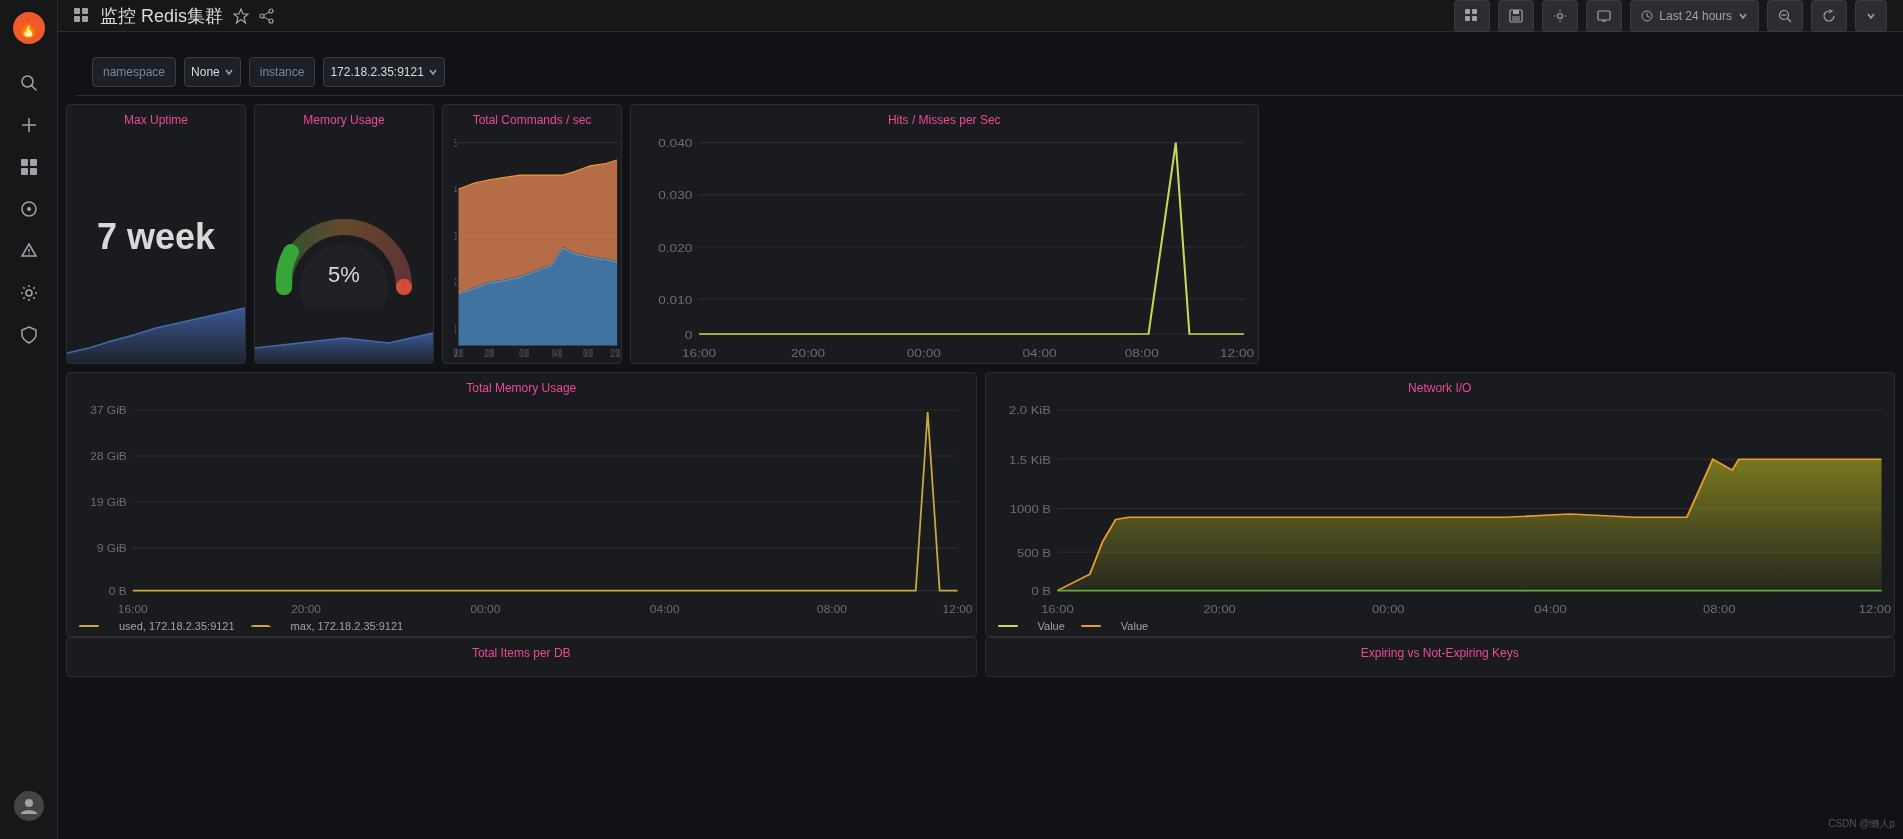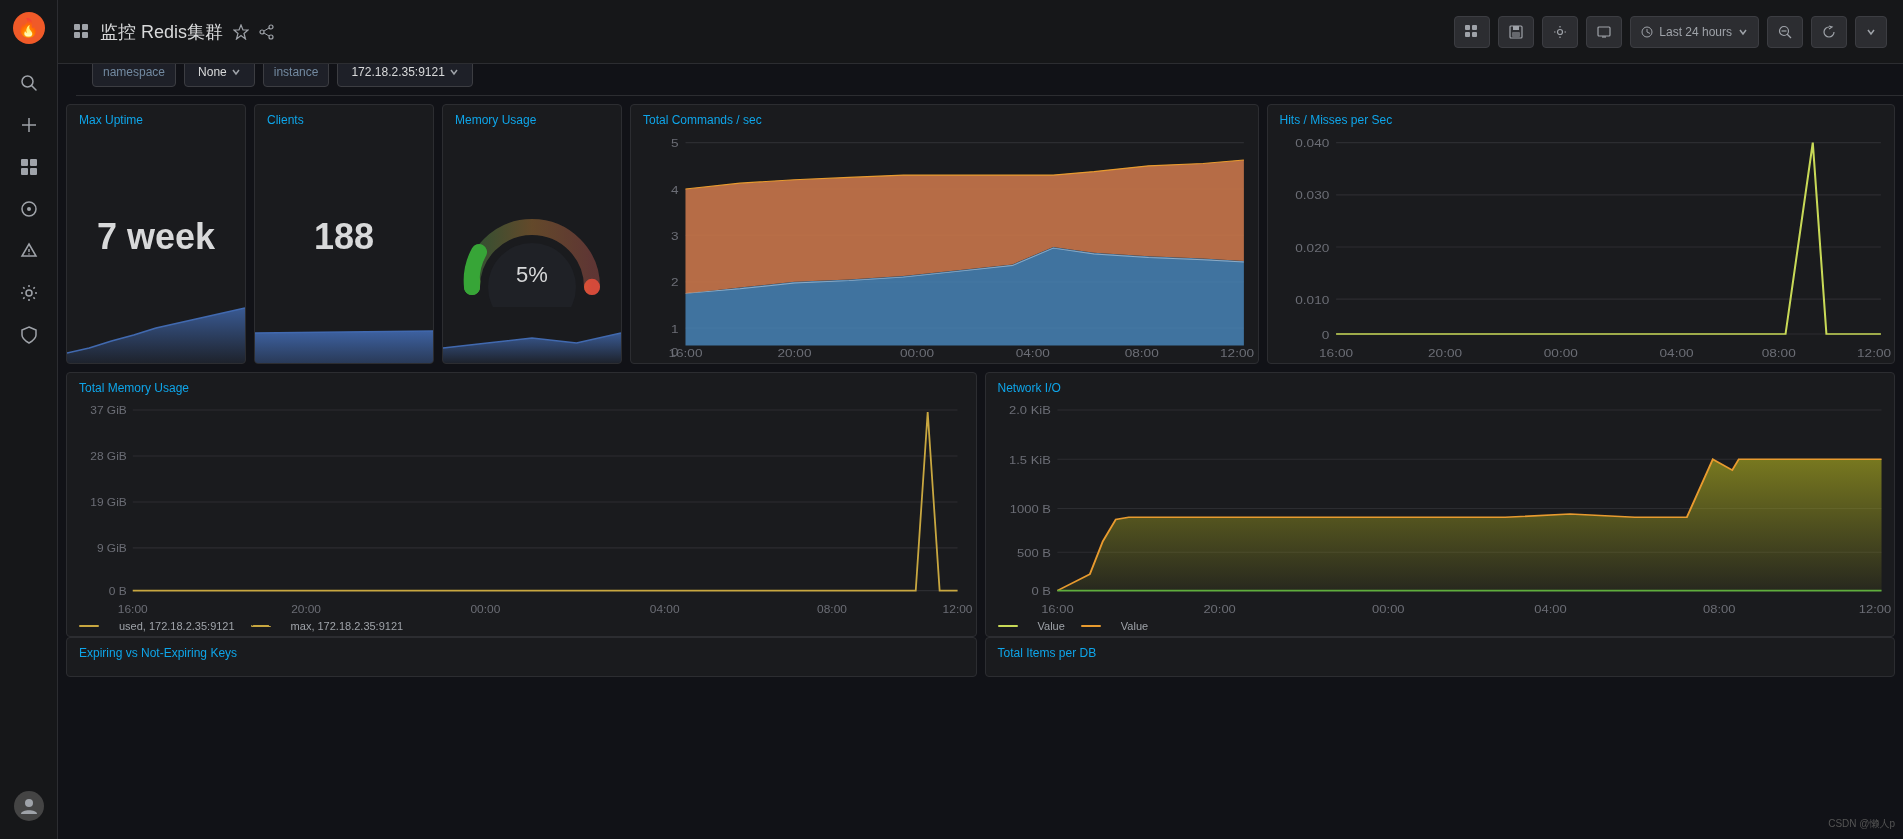--- a/index.html
+++ b/index.html
@@ -50,21 +50,21 @@
       align-items: center;
       gap: 6px;
     }
 
     
     .topbar {
       position: fixed;
       left: 58px;
       top: 0;
       right: 0;
-      height: 64px;
+      height: 32px;
       background: #161719;
       display: flex;
       align-items: center;
       padding: 0 16px;
       border-bottom: 1px solid #2c2d31;
       z-index: 99;
       gap: 10px;
     }
     .topbar-title {
       font-size: 18px;
@@ -129,21 +129,21 @@
       font-size: 12px;
       color: #7289a0;
       height: 30px;
       display: flex;
       align-items: center;
     }
     .filter-select {
       background: #1e2028;
       border: 1px solid #3c3d42;
       border-radius: 4px;
-      padding: 4px 13px;
+      padding: 4px 6px;
       font-size: 12px;
       color: #d8d9da;
       height: 30px;
       display: flex;
       align-items: center;
       cursor: pointer;
       gap: 4px;
     }
 
     
@@ -180,22 +180,23 @@
       background: #1a1b1e;
       border: 1px solid #2c2d31;
       border-radius: 4px;
       display: flex;
       flex-direction: column;
       overflow: hidden;
       position: relative;
     }
     .panel-title {
       font-size: 12px;
-      color: #0ea5e9;
+      color: #ec4899;
       padding: 8px 12px 4px;
+      text-align: center;
       flex-shrink: 0;
     }
     .panel-content {
       flex: 1;
       display: flex;
       align-items: center;
       justify-content: center;
       position: relative;
       overflow: hidden;
     }
@@ -451,38 +452,20 @@
                 <stop offset="100%" stop-color="#4169af" stop-opacity="0.1"></stop>
               </linearGradient>
             </defs>
             <polygon points="0,60 0,50 20,45 40,38 60,32 80,25 100,20 120,15 140,10 160,5 160,60" fill="url(#blueGrad)"></polygon>
             <polyline points="0,50 20,45 40,38 60,32 80,25 100,20 120,15 140,10 160,5" fill="none" stroke="#4169af" stroke-width="1.5"></polyline>
           </svg>
         </div>
       </div>
     </div>
 
-    <div class="panel">
-      <div class="panel-title">Clients</div>
-      <div class="panel-content" style="flex-direction:column; position:relative;">
-        <div class="stat-value" style="z-index:2; margin-top:-20px;">188</div>
-        <div class="stat-sparkline">
-          <svg width="100%" height="100%" viewBox="0 0 160 60" preserveAspectRatio="none">
-            <defs>
-              <linearGradient id="clientGrad" x1="0" y1="0" x2="0" y2="1">
-                <stop offset="0%" stop-color="#4169af" stop-opacity="0.9"></stop>
-                <stop offset="100%" stop-color="#4169af" stop-opacity="0.4"></stop>
-              </linearGradient>
-            </defs>
-            <polygon points="0,60 0,30 160,28 160,60" fill="url(#clientGrad)"></polygon>
-            <polyline points="0,30 160,28" fill="none" stroke="#4169af" stroke-width="1.5"></polyline>
-          </svg>
-        </div>
-      </div>
-    </div>
 
     <div class="panel">
       <div class="panel-title">Memory Usage</div>
       <div class="panel-content">
         <div class="gauge-container">
           <svg width="160" height="120" viewBox="0 0 160 120">
 
             <path d="M20,100 A60,60 0 0,1 140,100" fill="none" stroke="#2c2d31" stroke-width="16" stroke-linecap="round"></path>
 
             <path d="M20,100 A60,60 0 0,1 140,100" fill="none" stroke="url(#gaugeGrad)" stroke-width="16" stroke-linecap="round" stroke-dasharray="6 182"></path>
@@ -661,22 +644,22 @@
         <div class="legend-item">
           <div class="legend-line" style="background:#e89b2f;"></div>
           <span>Value</span>
         </div>
       </div>
     </div>
   </div>
 
   <div class="bottom-row">
     <div class="panel">
+      <div class="panel-title">Total Items per DB</div>
+    </div>
+    <div class="panel">
       <div class="panel-title">Expiring vs Not-Expiring Keys</div>
     </div>
-    <div class="panel">
-      <div class="panel-title">Total Items per DB</div>
-    </div>
   </div>
 
 </div>
 
 <div style="position:fixed; bottom:8px; right:8px; font-size:10px; color:#555; z-index:200;margin-left:20px;">CSDN @懒人p</div>
 
 </body></html>

